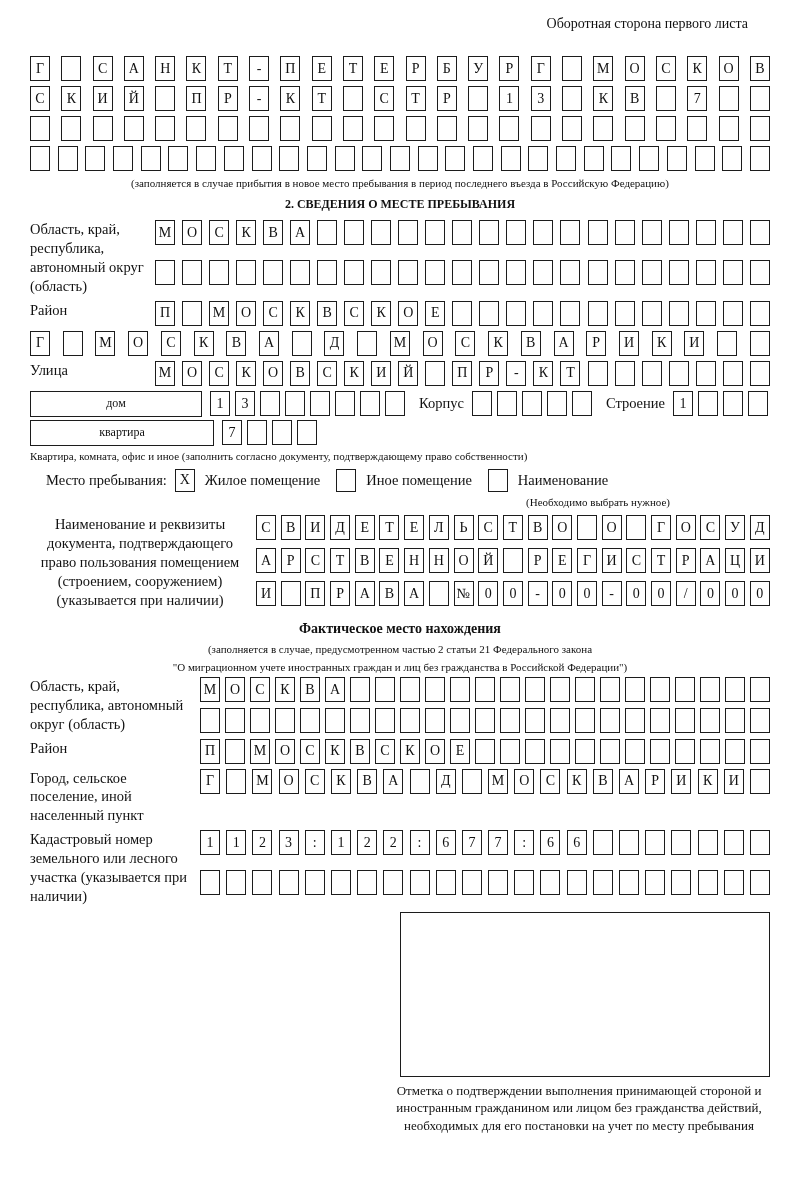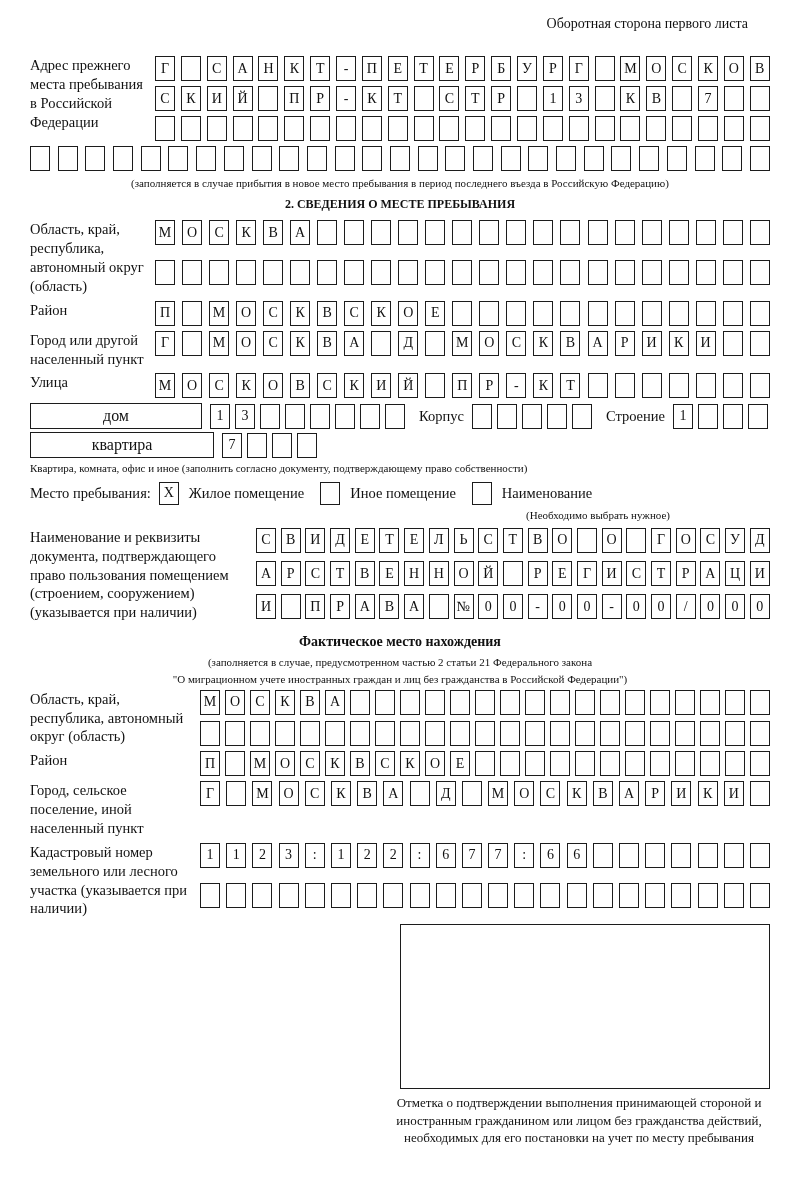--- a/index.html
+++ b/index.html
@@ -8,21 +8,21 @@
     width: 800px; height: 1180px; overflow: hidden;
     font-family: "Liberation Serif", "DejaVu Serif", serif;
     color: #111; font-size: 14.5px;
   }
   .page { padding: 8px 30px 0 30px; }
   .corner { text-align: right; font-size: 14px; padding-right: 22px; margin: 8px 0 24px 0; }
 
   .field { display: flex; margin-bottom: 5px; }
   .field-label { flex: 0 0 125px; width: 125px; line-height: 1.3; padding-right: 6px; }
   .field-label.w170 { flex: 0 0 170px; width: 170px; }
-  .field-label.w222 { flex: 0 0 226px; width: 226px; }
+  .field-label.w222 { flex: 0 0 226px; width: 226px; text-align: center; }
   .rows { flex: 1; display: flex; flex-direction: column; gap: 5px; }
 
   .cells { display: flex; justify-content: space-between; flex: 1; }
   .cells-gap { display: flex; gap: 5px; }
   .cell {
     width: 20px; height: 25px; flex: none;
     border: 1.6px solid #1c1c1c;
     display: inline-flex; align-items: center; justify-content: center;
     font-size: 14px;
   }
@@ -30,27 +30,27 @@
 
   .note { font-size: 11px; line-height: 1.3; margin-bottom: 3px; }
   .note-center { text-align: center; }
   .sec-title { text-align: center; font-weight: bold; font-size: 12px; margin: 7px 0 8px 0; }
   .sub-title { text-align: center; font-weight: bold; font-size: 14px; margin: 12px 0 5px 0; }
 
   .inline-row { display: flex; align-items: center; margin-bottom: 3px; }
   .big-box {
     border: 1.6px solid #1c1c1c; height: 26px;
     display: flex; align-items: center; justify-content: center;
-    font-size: 16px;
+    font-size: 12px;
   }
   .w170box { width: 172px; margin-right: 8px; }
   .w200box { width: 184px; margin-right: 8px; }
   .inline-label { margin: 0 8px 0 14px; }
 
-  .stay-row { display: flex; align-items: center; margin: 6px 0 3px 0; }
+  .stay-row { display: flex; align-items: center; margin: 6px 0 3px 16px; }
   .checkbox {
     width: 20px; height: 23px; flex: none;
     border: 1.6px solid #1c1c1c;
     display: inline-flex; align-items: center; justify-content: center;
     font-size: 14px; margin: 0 10px 0 16px;
   }
   .checkbox.first { margin-left: 8px; }
   .hint-center { width: 640px; text-align: right; margin-bottom: 6px; }
 
   .stamp-box {
@@ -63,21 +63,20 @@
   }
 </style>
 </head>
 <body>
 
 <div class="page">
 
   <div class="corner">Оборотная сторона первого листа</div>
 
   <div class="field">
-    <div class="field-label">Адрес прежнего места пребывания в Российской Федерации</div>
     <div class="rows">
       <div class="cells">
           <span class="cell">Г</span>
           <span class="cell"></span>
           <span class="cell">С</span>
           <span class="cell">А</span>
           <span class="cell">Н</span>
           <span class="cell">К</span>
           <span class="cell">Т</span>
           <span class="cell">-</span>
@@ -264,21 +263,20 @@
         <span class="cell"></span>
         <span class="cell"></span>
         <span class="cell"></span>
         <span class="cell"></span>
         <span class="cell"></span>
         <span class="cell"></span>
       </div>
   </div>
 
   <div class="field">
-    <div class="field-label">Город или другой населенный пункт</div>
     <div class="cells">
         <span class="cell">Г</span>
         <span class="cell"></span>
         <span class="cell">М</span>
         <span class="cell">О</span>
         <span class="cell">С</span>
         <span class="cell">К</span>
         <span class="cell">В</span>
         <span class="cell">А</span>
         <span class="cell"></span>

